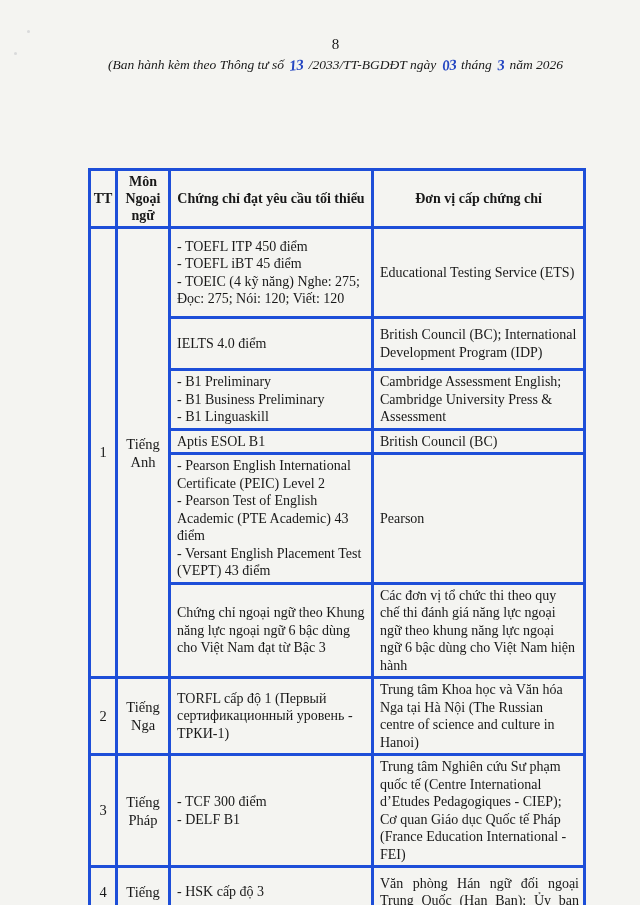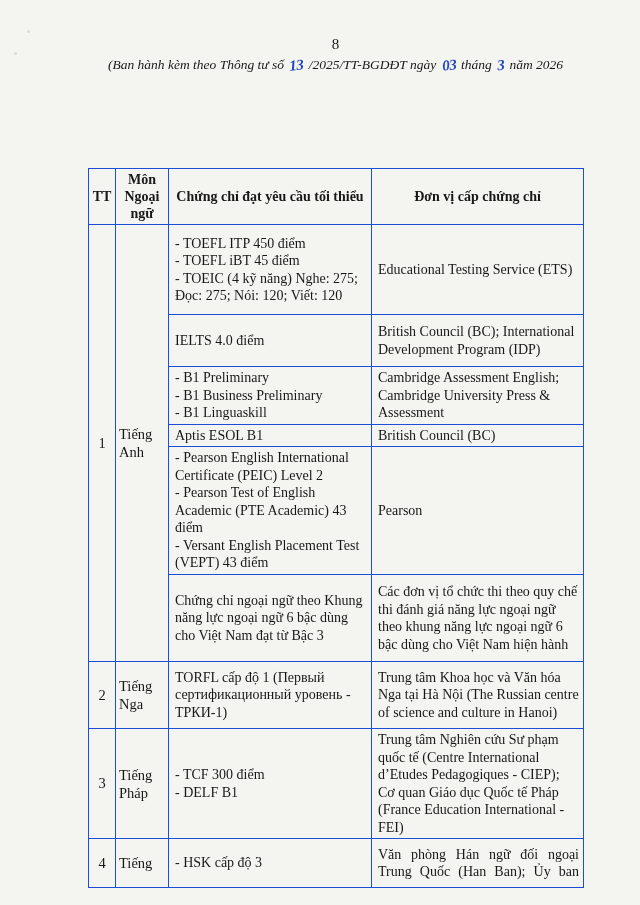--- a/index.html
+++ b/index.html
@@ -34,36 +34,36 @@
   }
 
   table.cert-table{
     position:absolute;left:88px;top:168px;
     border-collapse:collapse;
     table-layout:fixed;
     width:495px;
     font-size:14px;
   }
   .cert-table td,.cert-table th{
-    border:1px solid #1d4ed8;
+    border:3px solid #1d4ed8;
     vertical-align:middle;
     box-sizing:border-box;
     overflow:hidden;
   }
   .cert-table th{
     font-size:14px;font-weight:bold;text-align:center;
     padding:2px 2px;line-height:17px;
   }
   .col-tt{width:27px;}
   .col-mon{width:53px;}
   .col-cert{width:203px;}
   .col-issuer{width:212px;}
 
   td.tt{text-align:center;font-size:14.5px;}
-  td.mon{padding:15px 3px;line-height:18px;font-size:14.5px;}
+  td.mon{text-align:center;padding:15px 3px;line-height:18px;font-size:14.5px;}
   td.cert,td.issuer{
     padding:2px 4px 2px 6px;
     line-height:17.5px;
     white-space:pre-line;
   }
   td.justify{text-align:justify;text-align-last:justify;white-space:normal;}
 
   tr.r-head{height:47px;}
   tr.r-a{height:90px;}
   tr.r-b{height:52px;}
@@ -80,21 +80,21 @@
 
 <div class="page">
   <span class="speck s1"></span>
   <span class="speck s2"></span>
 
   <div class="doc-head">
     <div class="page-number">8</div>
     <div class="issued">
       <span>(Ban hành kèm theo Thông tư số</span>
       <span class="ink" style="color: rgb(37, 71, 194);">13</span>
-      <span>/2025/TT-BGDĐT  ngày</span>
+      <span>/2033/TT-BGDĐT  ngày</span>
       <span class="ink" style="color: rgb(37, 71, 194);">03</span>
       <span>tháng</span>
       <span class="ink" style="color: rgb(37, 71, 194);">3</span>
       <span>năm 2026</span>
     </div>
   </div>
 
   <table class="cert-table">
     <colgroup>
       <col class="col-tt">

